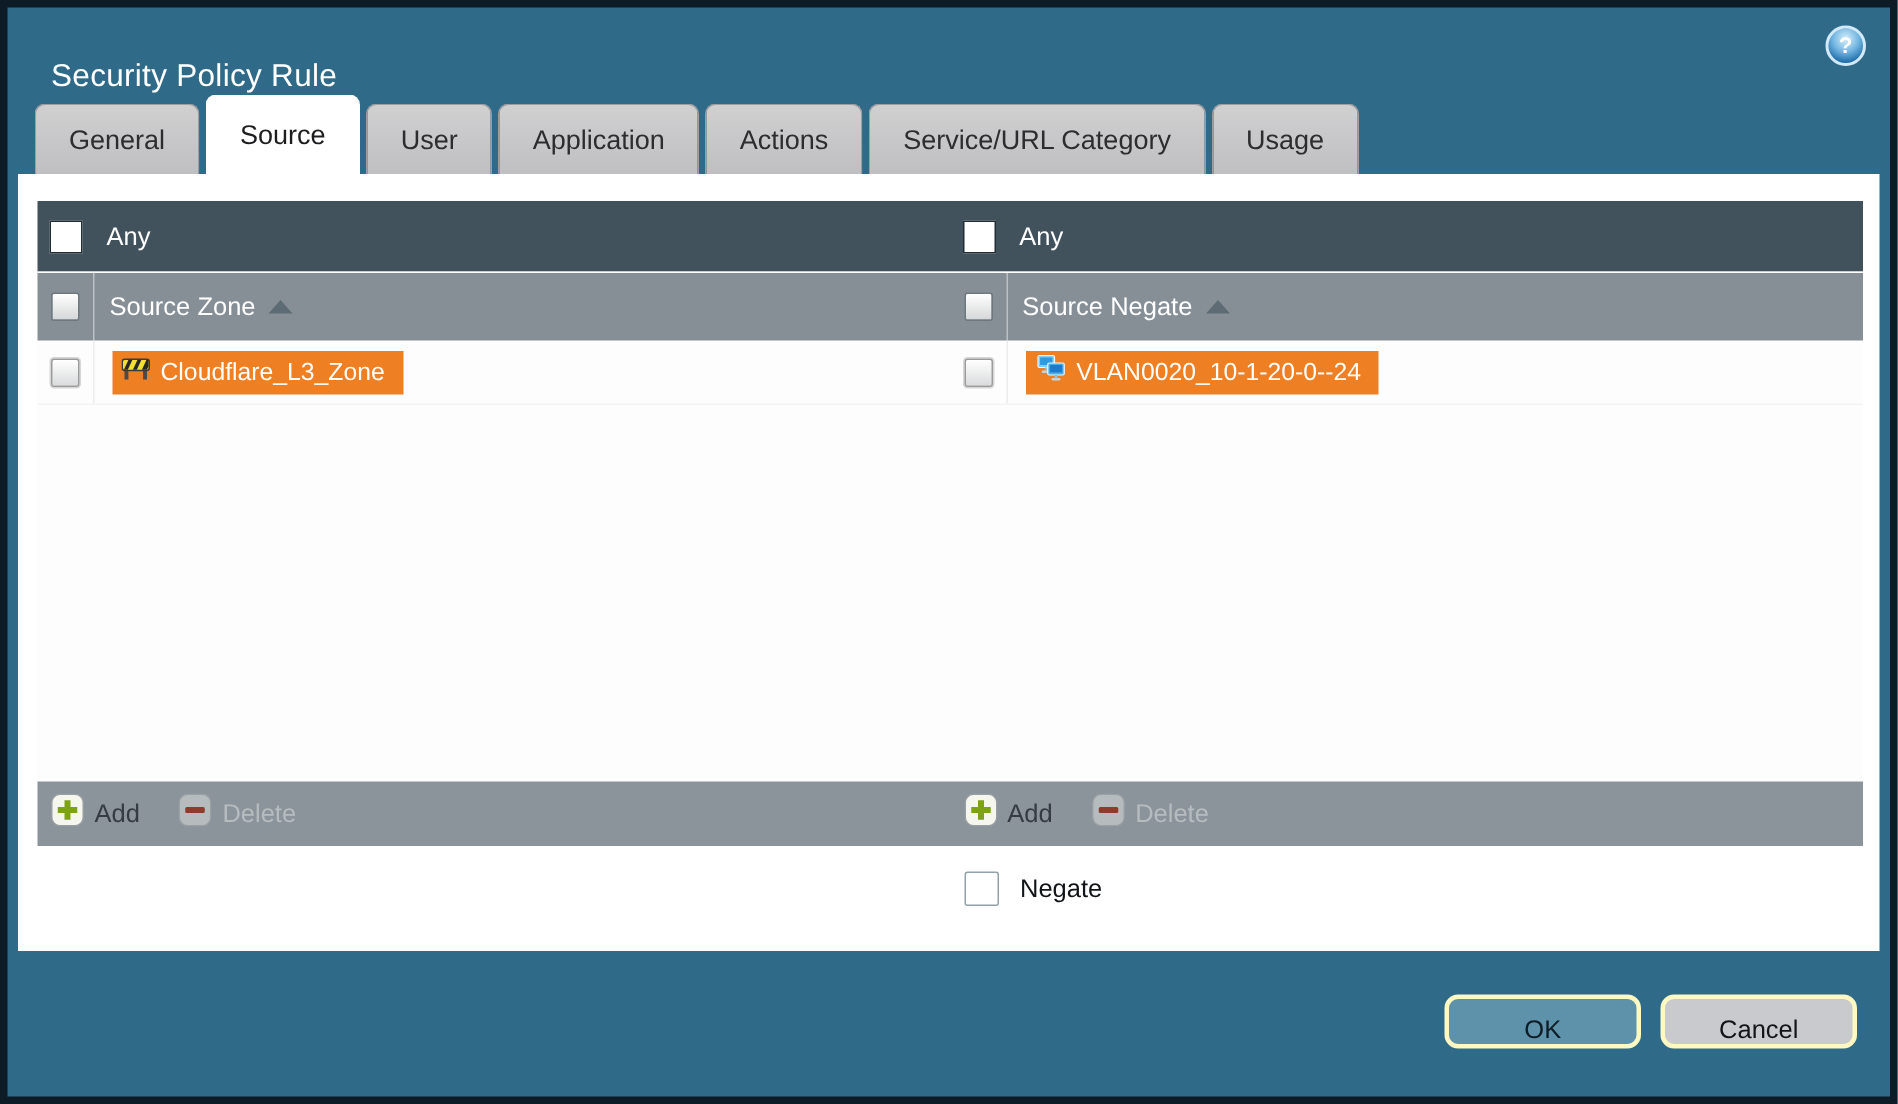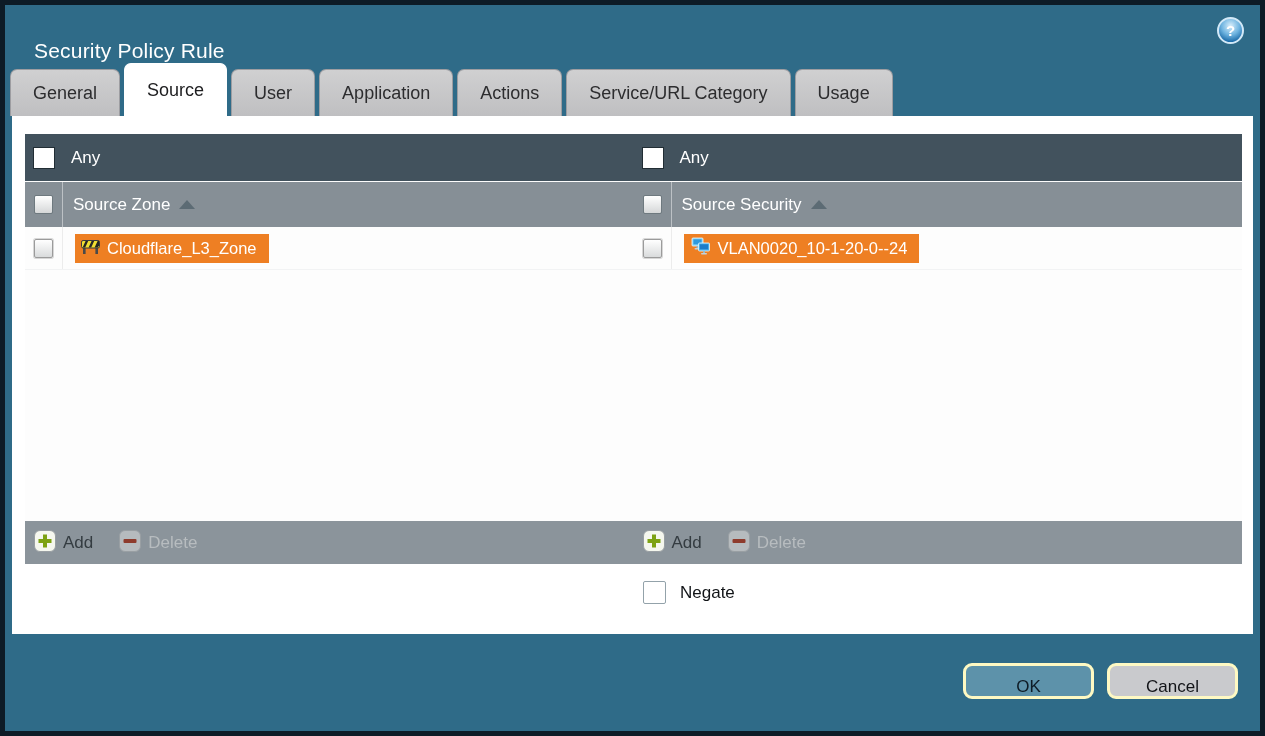--- a/index.html
+++ b/index.html
@@ -26,21 +26,21 @@
     width:27px; height:27px; border-radius:50%;
     background:radial-gradient(circle at 50% 30%, #d8eefb 0%, #6fb4e0 45%, #1d6ca9 80%);
     border:2px solid #d3e9f7;
     color:#ffffff; font-weight:bold; font-size:15px;
     display:flex; align-items:center; justify-content:center;
     cursor:pointer;
   }
   
   .tabbar {
     height:53px; display:flex; align-items:flex-end;
-    padding-left:5px; gap:4px;
+    padding-left:18px; gap:4px;
   }
   .tab {
     height:47px; padding:0 22px;
     background:linear-gradient(#d0d0d1,#bfbfc1);
     border:1px solid #9d9da1; border-bottom:none;
     border-radius:7px 7px 0 0;
     display:flex; align-items:center;
     font-size:18px; color:#2d2d2f; cursor:pointer; white-space:nowrap;
   }
   .tab.active {
@@ -216,21 +216,21 @@
 
       <div class="panel">
         <div class="any-header">
           <span class="cb cb-any"></span>
           <span class="any-label">Any</span>
         </div>
         <div class="col-header">
           <span class="cb-cell">
               <span class="cb cb-head"></span>
             </span>
-          <span class="col-label">Source Security</span>
+          <span class="col-label">Source Negate</span>
           <span class="sort-asc"></span>
         </div>
         <div class="rows">
           <div class="row">
             <span class="cb-cell">
                 <span class="cb cb-row"></span>
               </span>
             <span class="chip">
               <span><svg width="21" height="19" viewBox="0 0 21 19">
                 <rect x="2" y="1" width="11" height="8" rx="1" fill="#7fd0f4" stroke="#e8f6fd" stroke-width="0.8"></rect>

